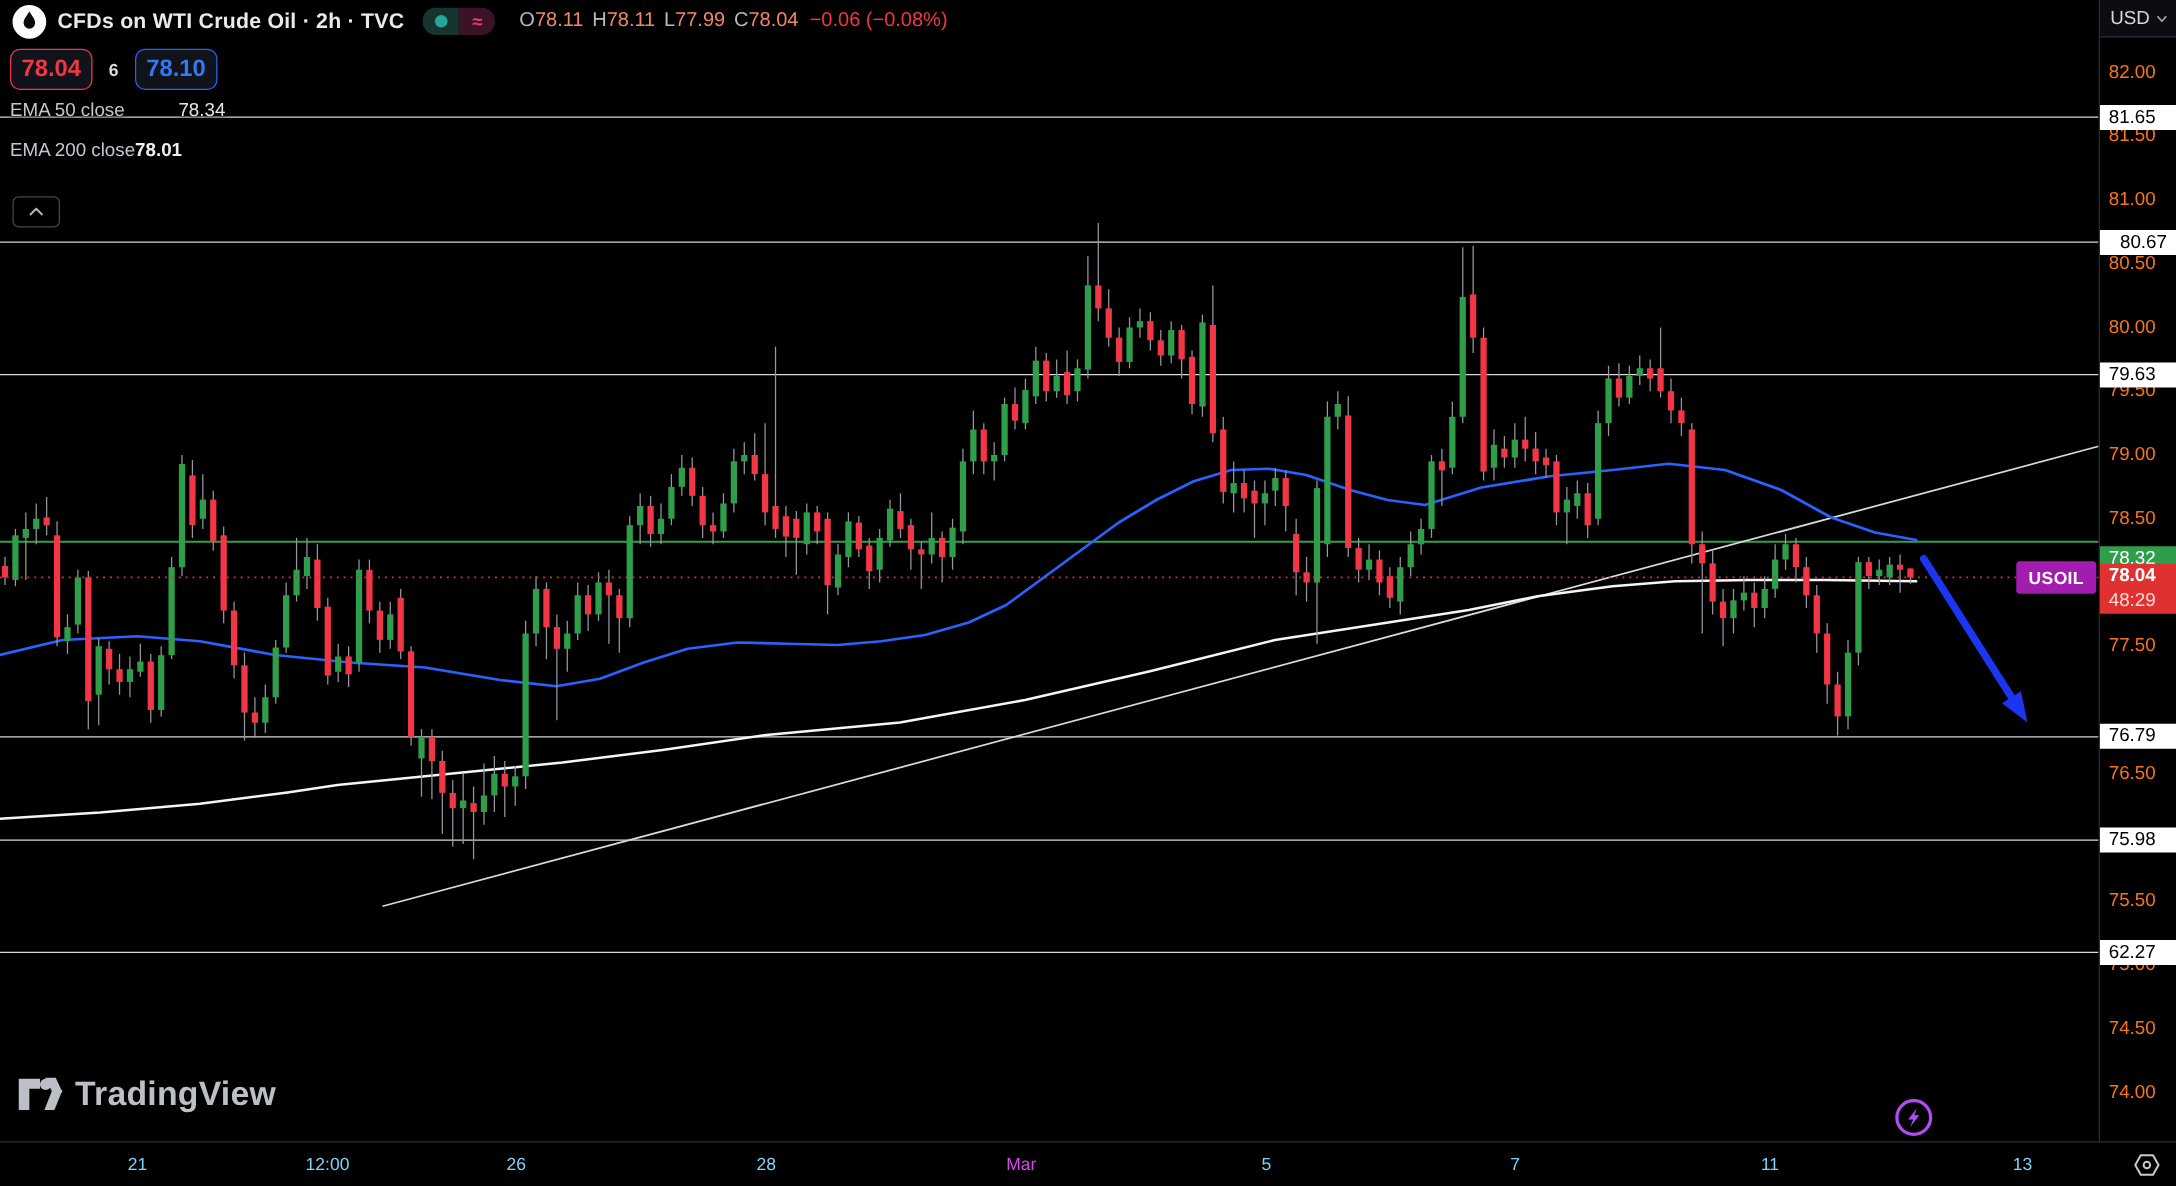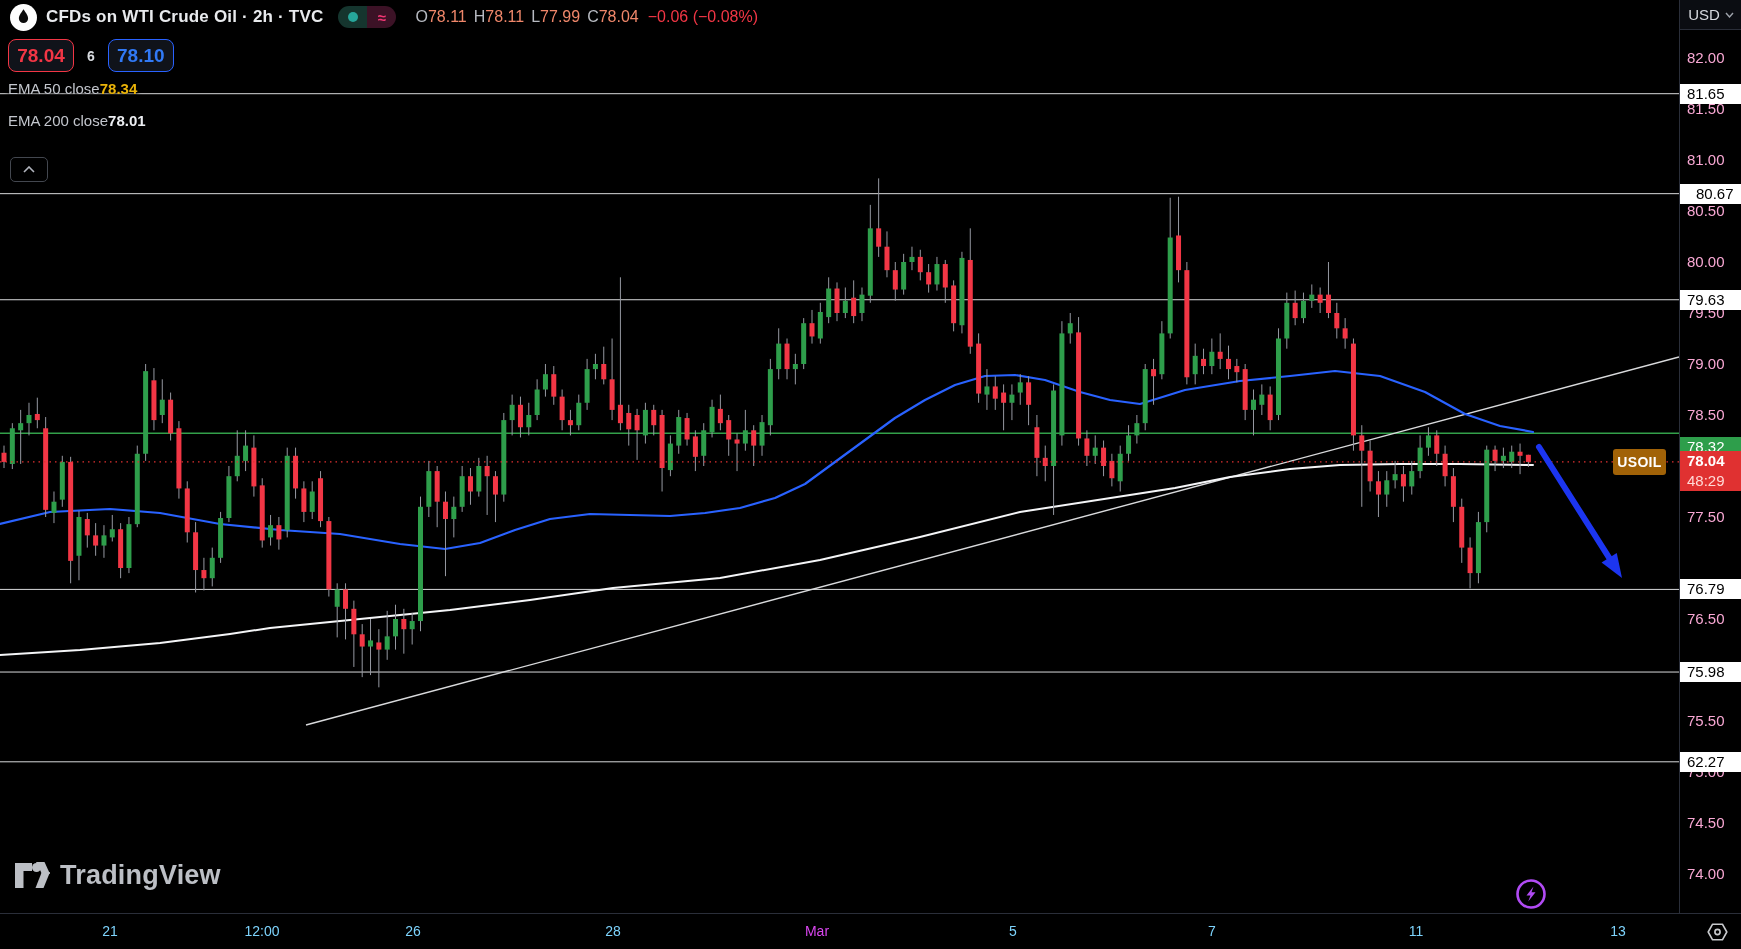--- a/index.html
+++ b/index.html
@@ -34,36 +34,36 @@
   
   #collapse{position:absolute;left:10px;top:157px;width:36px;height:23px;border:1px solid #43474f;
     border-radius:5px;display:flex;align-items:center;justify-content:center;z-index:30;cursor:pointer;background:rgba(0,0,0,.4);}
   
   #wm{position:absolute;left:14px;top:860px;display:flex;align-items:center;gap:9px;z-index:25;opacity:.92;}
   #wm .wm-text{color:#ccd0d6;font-size:27px;font-weight:700;letter-spacing:.2px;
     text-shadow:0 1px 2px rgba(0,0,0,.8);}
   
   #paxis{position:absolute;left:1679px;top:0;width:62px;height:913px;border-left:1px solid #2a2e39;background:#000;z-index:20;cursor:ns-resize;}
   .ptick{position:absolute;left:0;width:62px;height:20px;line-height:20px;padding-left:7px;box-sizing:border-box;
-    font-size:15px;color:#f9a8d4;white-space:nowrap;}
+    font-size:15px;color:#f97316;white-space:nowrap;}
   .ptick.white{background:#fff;color:#000;}
   .ptick.green{background:#2e9e4b;color:#fff;}
   .pcur{position:absolute;left:0;width:62px;background:#e03131;color:#fff;font-size:15px;
     padding-left:7px;box-sizing:border-box;line-height:20px;}
   .pcur .cd{color:#ffd9d6;}
   #usdbox{position:absolute;left:0;top:0;width:62px;height:29px;border-bottom:1px solid #2a2e39;
     display:flex;align-items:center;justify-content:center;gap:5px;color:#d5d8dd;font-size:15px;cursor:pointer;background:#0b0d12;}
   
   #taxis{position:absolute;left:0;top:913px;width:1741px;height:36px;border-top:1px solid #2a2e39;background:#000;z-index:20;cursor:ew-resize;}
   .ttick{position:absolute;top:9px;transform:translateX(-50%);font-size:14px;color:#7dd3fc;}
   .ttick.strong{color:#d946ef;font-weight:400;}
   #gear{position:absolute;left:1703px;top:921px;width:28px;height:22px;display:flex;align-items:center;justify-content:center;cursor:pointer;z-index:21;}
   
   #bolt{position:absolute;left:1515px;top:878px;width:32px;height:32px;z-index:26;cursor:pointer;}
-  #usoil-flag{position:absolute;width:53px;height:26px;background:#a16207;border-radius:3px;
+  #usoil-flag{position:absolute;width:64px;height:26px;background:#a21caf;border-radius:3px;
     color:#fff;font-size:14px;font-weight:700;display:flex;align-items:center;justify-content:center;z-index:15;letter-spacing:.3px;}
 </style>
 </head>
 <body>
 
 <div id="app">
 
   <div id="plot">
     <svg id="chart-svg" width="1679" height="913">
         <line x1="0" x2="1679" y1="93.69999999999942" y2="93.69999999999942" stroke="#d8d9db" stroke-width="1"></line>
@@ -477,21 +477,21 @@
 
   <div id="ba">
     <span class="quote bid">78.04</span>
     <span id="spread">6</span>
     <span class="quote ask">78.10</span>
   </div>
 
   <div id="ind-rows">
       <div class="ind-row" style="top: 80px;">
         <span class="lab">EMA 50 close</span>
-        <span style="color: #eab308; font-weight: 700;">78.34</span>
+        <span style="color: #e5e5e5; font-weight: 400; margin-left: 43px;">78.34</span>
       </div>
       <div class="ind-row" style="top: 112px;">
         <span class="lab">EMA 200 close</span>
         <span style="color: rgb(236, 238, 242); font-weight: 600;">78.01</span>
       </div>
     </div>
 
   <div id="collapse">
     <svg width="12" height="7" viewBox="0 0 12 7">
       <polyline points="1,6 6,1 11,6" fill="none" stroke="#b2b5be" stroke-width="1.6"></polyline>

